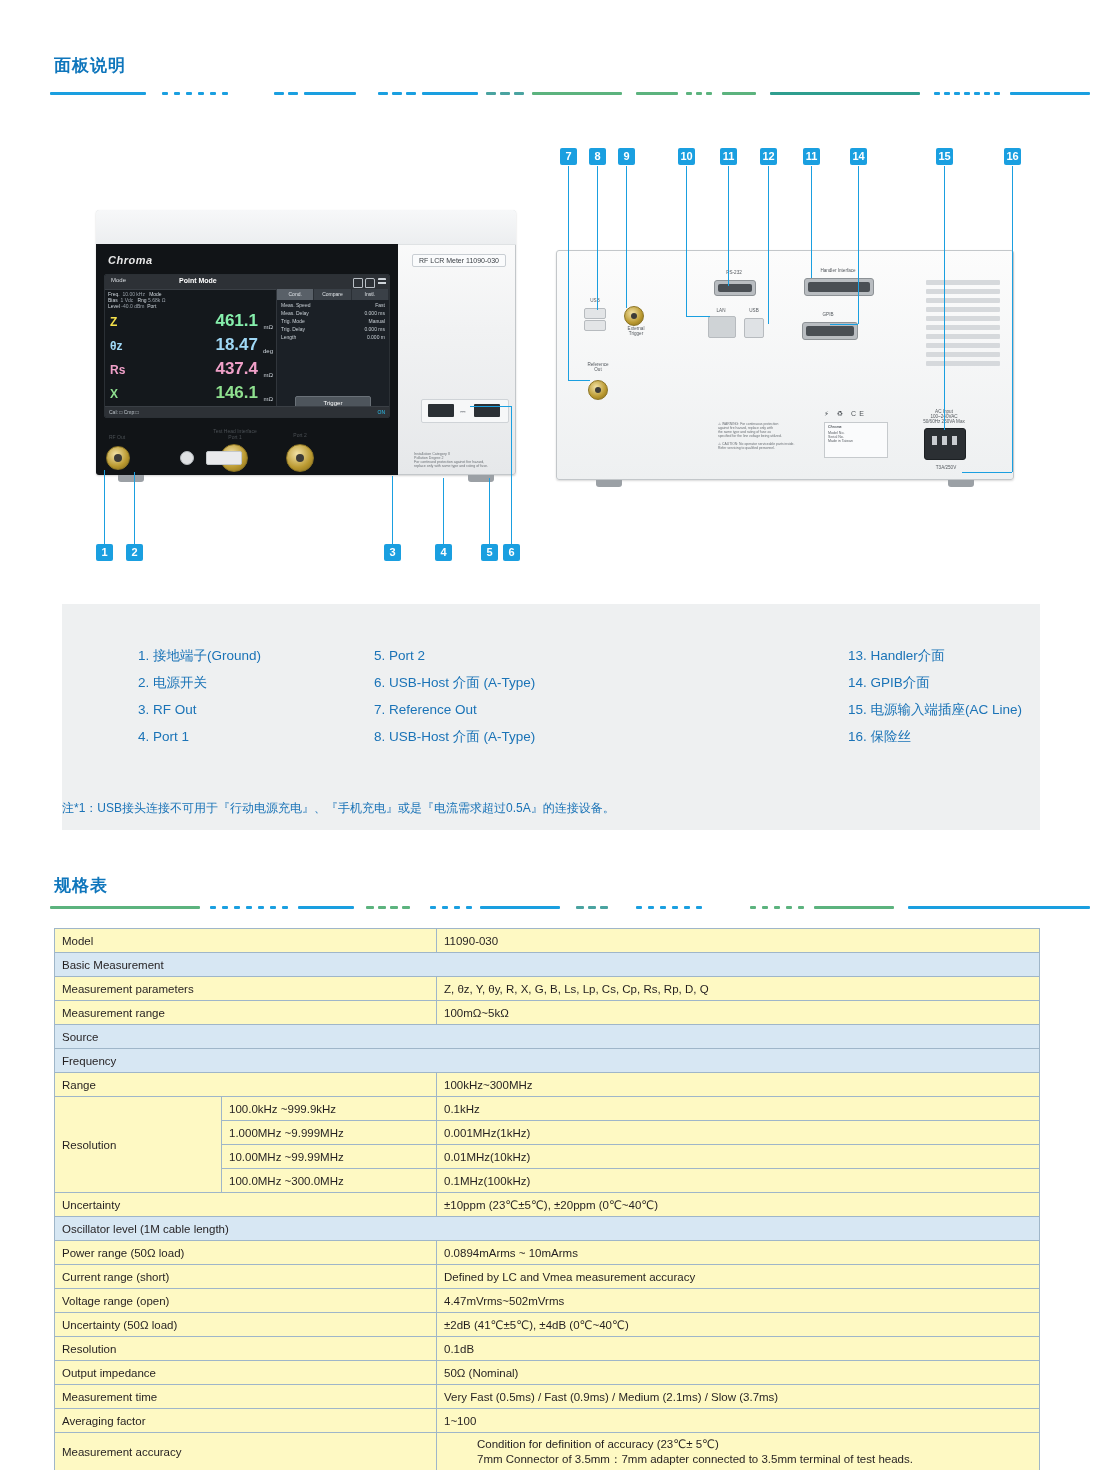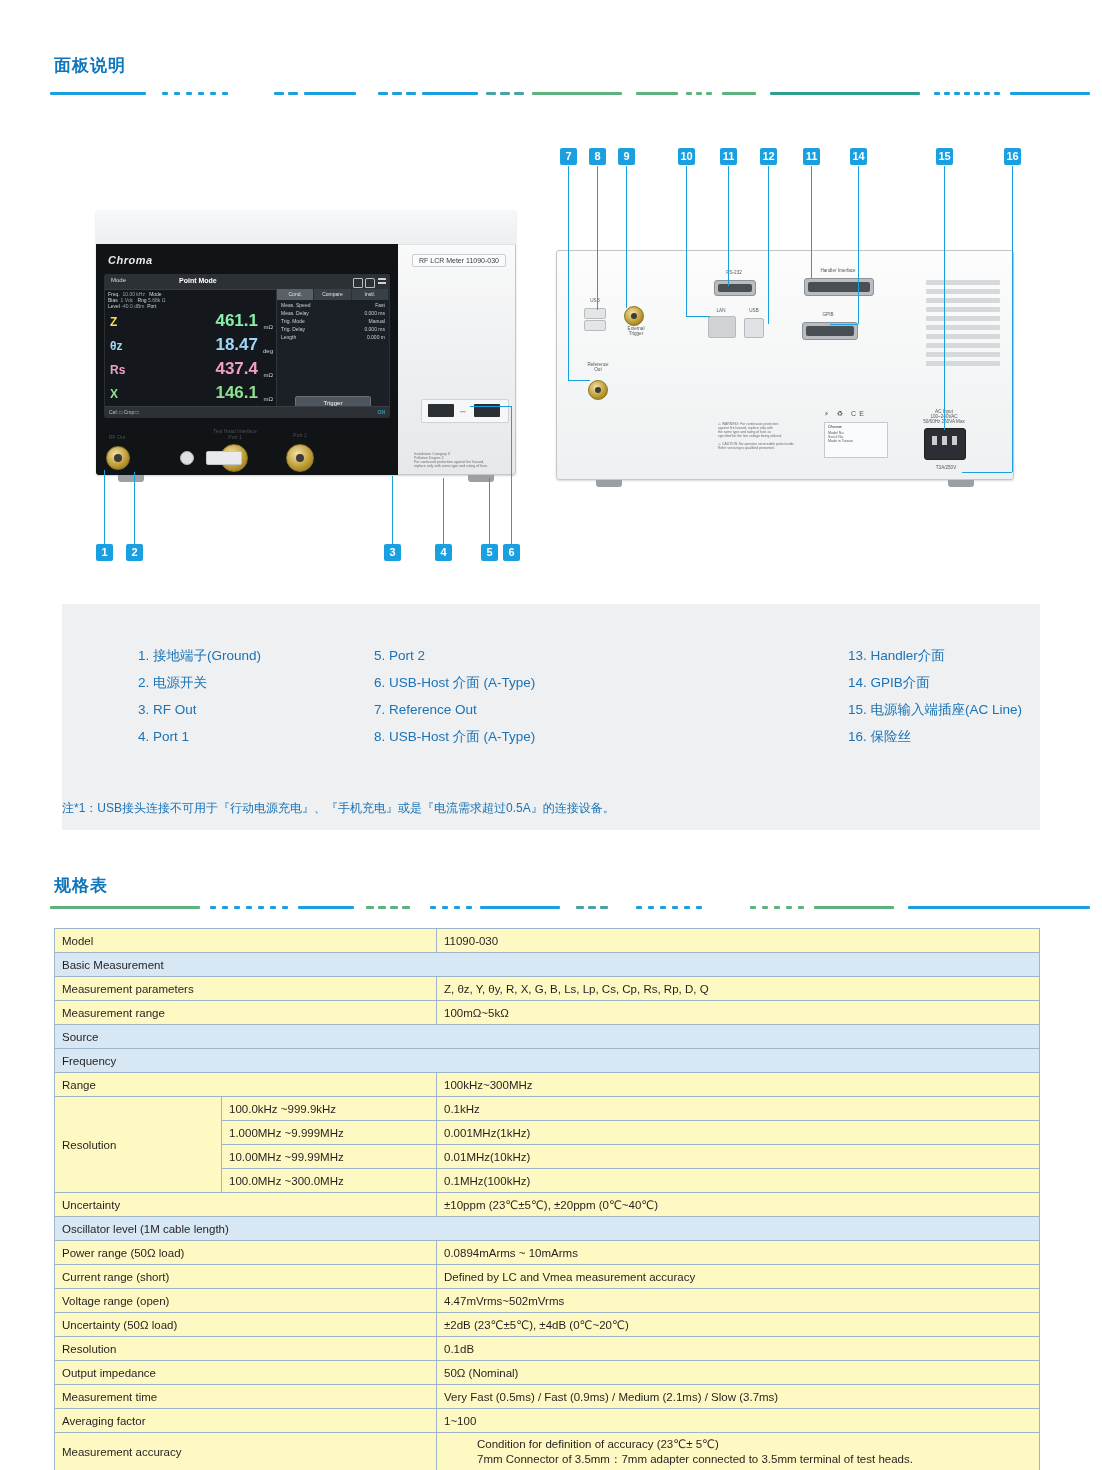--- a/index.html
+++ b/index.html
@@ -514,21 +514,21 @@
       <tr>
         <td class="k" colspan="2">Current range (short)</td>
         <td>Defined by LC and Vmea measurement accuracy</td>
       </tr>
       <tr>
         <td class="k" colspan="2">Voltage range (open)</td>
         <td>4.47mVrms~502mVrms</td>
       </tr>
       <tr>
         <td class="k" colspan="2">Uncertainty (50Ω load)</td>
-        <td>±2dB (23℃±5℃), ±4dB (0℃~20℃)</td>
+        <td>±2dB (41℃±5℃), ±4dB (0℃~40℃)</td>
       </tr>
       <tr>
         <td class="k" colspan="2">Resolution</td>
         <td>0.1dB</td>
       </tr>
       <tr>
         <td class="k" colspan="2">Output impedance</td>
         <td>50Ω (Nominal)</td>
       </tr>
       <tr>

